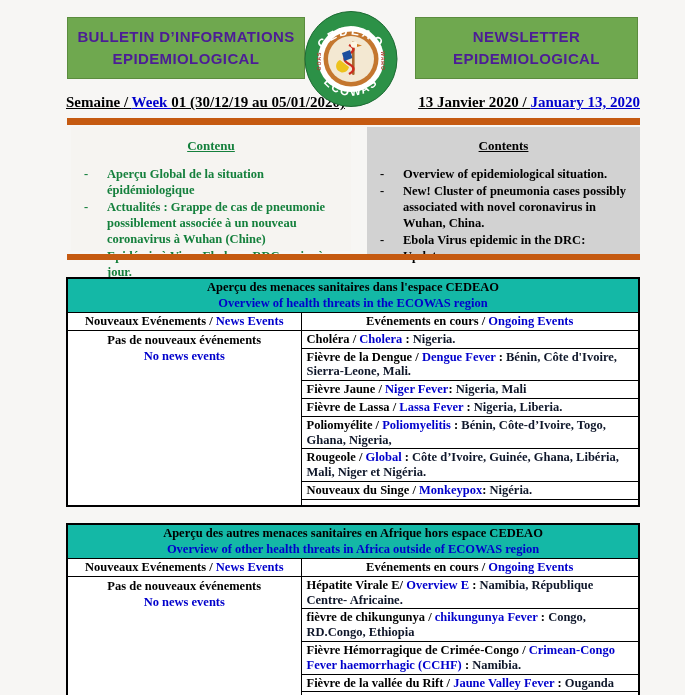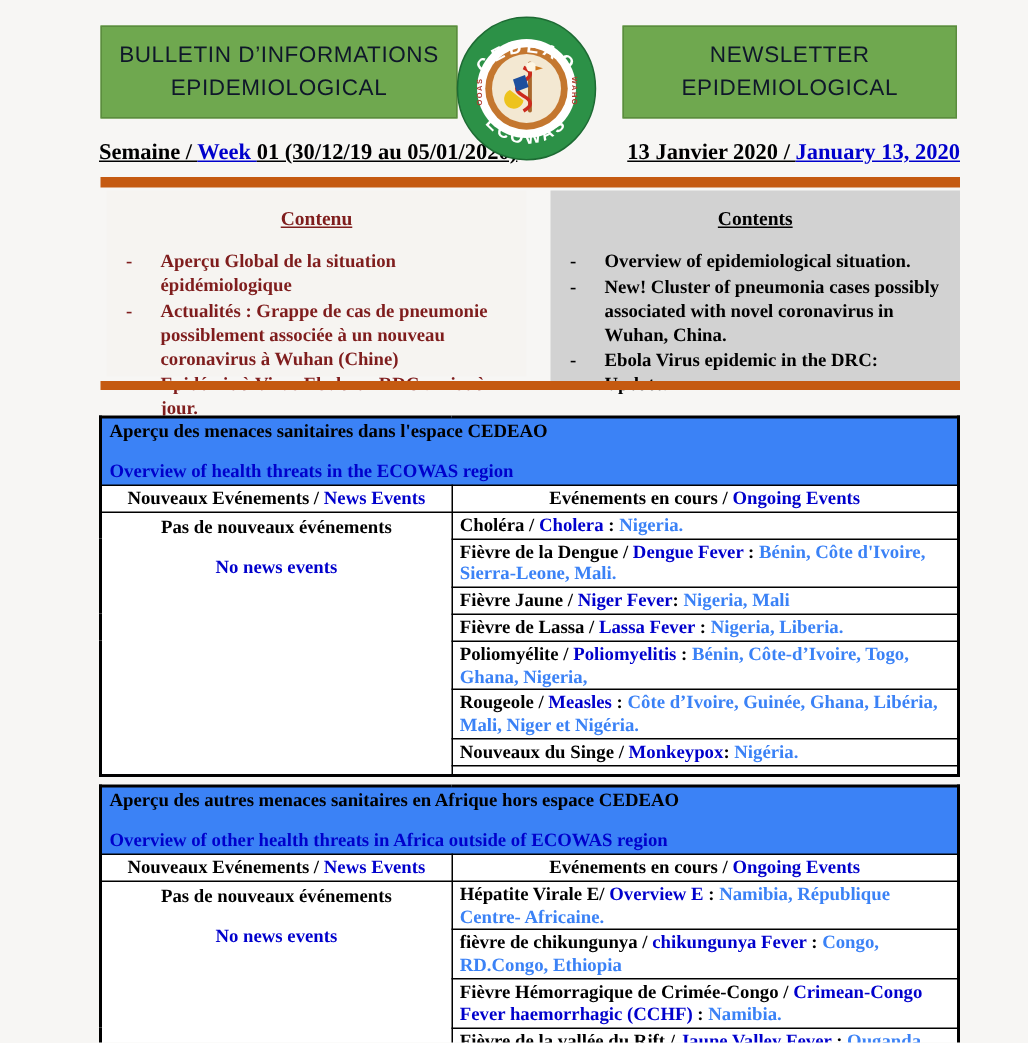--- a/index.html
+++ b/index.html
@@ -8,64 +8,64 @@
     background:#f7f6f4;
     font-family:"Liberation Serif",serif;
     -webkit-font-smoothing:antialiased;
   }
   .abs{position:absolute;}
 
   
   .banner{
     position:absolute;
     background:#6fa84f;border:1px solid #5b8c3e;box-sizing:border-box;
-    color:#0f172a;font-family:"Liberation Sans",sans-serif;font-weight:normal;
+    color:#4c1d95;font-family:"Liberation Sans",sans-serif;font-weight:bold;
     font-size:15px;letter-spacing:.4px;line-height:22px;
     display:flex;flex-direction:column;align-items:center;justify-content:center;
     text-align:center;
   }
   #banner-left{left:67px;top:17px;width:238px;height:62px;}
   #banner-right{left:415px;top:17px;width:223px;height:62px;}
   #logo{left:302px;top:10px;width:98px;height:98px;z-index:3;}
 
   
   .meta-line{position:absolute;top:94px;font-size:15px;font-weight:bold;color:#000;white-space:nowrap;}
   #week-line{left:66px;}
   #date-line{right:45px;}
   .u{text-decoration:underline;}
-  .blue{color:#0000cc;margin-top:11px;}
-  .red{color:#3b82f6;}
+  .blue{color:#0000cc;}
+  .red{color:#0f172a;}
 
   
   .rule{position:absolute;left:67px;width:573px;background:#c55a11;}
   #rule-top{top:118px;height:7px;}
   #rule-bottom{top:254px;height:6px;}
 
   
   .cbox{position:absolute;top:127px;box-sizing:border-box;padding:9px 10px 8px 10px;
         font-size:12.5px;font-weight:bold;line-height:16px;}
-  #box-fr{left:71px;width:280px;height:124px;background:#f6f4f1;color:#7f1d1d;}
+  #box-fr{left:71px;width:280px;height:124px;background:#f6f4f1;color:#15803d;}
   #box-en{left:367px;width:273px;height:127px;background:#d2d2d2;color:#000000;}
   .cbox-title{text-align:center;font-size:13px;text-decoration:underline;margin:2px 0 12px 0;}
   .cbox-item{display:flex;margin:0 0 1px 0;}
   .cbox-item .dash{flex:none;width:26px;padding-left:3px;box-sizing:border-box;}
   .cbox-item .txt{flex:1;}
 
   
   table.threats{
     position:absolute;left:66px;width:574px;
     border-collapse:collapse;background:#fff;
     border:2px solid #000;
     font-size:12.5px;font-weight:bold;line-height:14.8px;color:#000;
     table-layout:fixed;
   }
   #table1{top:277px;}
   #table2{top:523px;}
   table.threats td{border:1px solid #000;padding:1px 5px 1px 5px;vertical-align:top;}
-  td.t-title{background:#3b82f6;text-align:left;padding:2px 4px;line-height:15.5px;}
+  td.t-title{background:#14b8a6;text-align:center;padding:2px 4px;line-height:15.5px;}
   td.t-colhead{text-align:center;}
   td.cell-left{text-align:center;vertical-align:middle;line-height:16px;}
   tr.row-empty td{height:5px;line-height:5px;font-size:5px;padding:0;}
 </style>
 </head>
 <body>
 
 <div id="banner-left" class="banner">
   <div>BULLETIN D’INFORMATIONS</div>
   <div>EPIDEMIOLOGICAL</div>
@@ -177,21 +177,21 @@
       <tr>
         <td class="cell-event"><span>Fièvre Jaune</span><span> / </span><span class="blue">Niger Fever</span><span>: </span><span class="red">Nigeria, Mali</span></td>
       </tr>
       <tr>
         <td class="cell-event"><span>Fièvre de Lassa</span><span> / </span><span class="blue">Lassa Fever</span><span> : </span><span class="red">Nigeria, Liberia.</span></td>
       </tr>
       <tr>
         <td class="cell-event"><span>Poliomyélite</span><span> / </span><span class="blue">Poliomyelitis</span><span> : </span><span class="red">Bénin, Côte-d’Ivoire, Togo, Ghana, Nigeria,</span></td>
       </tr>
       <tr>
-        <td class="cell-event"><span>Rougeole</span><span> / </span><span class="blue">Measles</span><span> : </span><span class="red">Côte d’Ivoire, Guinée, Ghana, Libéria, Mali,  Niger et Nigéria.</span></td>
+        <td class="cell-event"><span>Rougeole</span><span> / </span><span class="blue">Global</span><span> : </span><span class="red">Côte d’Ivoire, Guinée, Ghana, Libéria, Mali,  Niger et Nigéria.</span></td>
       </tr>
       <tr>
         <td class="cell-event"><span>Nouveaux du Singe</span><span> / </span><span class="blue">Monkeypox</span><span>: </span><span class="red">Nigéria.</span></td>
       </tr>
       <tr class="row-empty">
         <td class="cell-event">&nbsp;</td>
       </tr>
     </tbody>
 </table>
 

